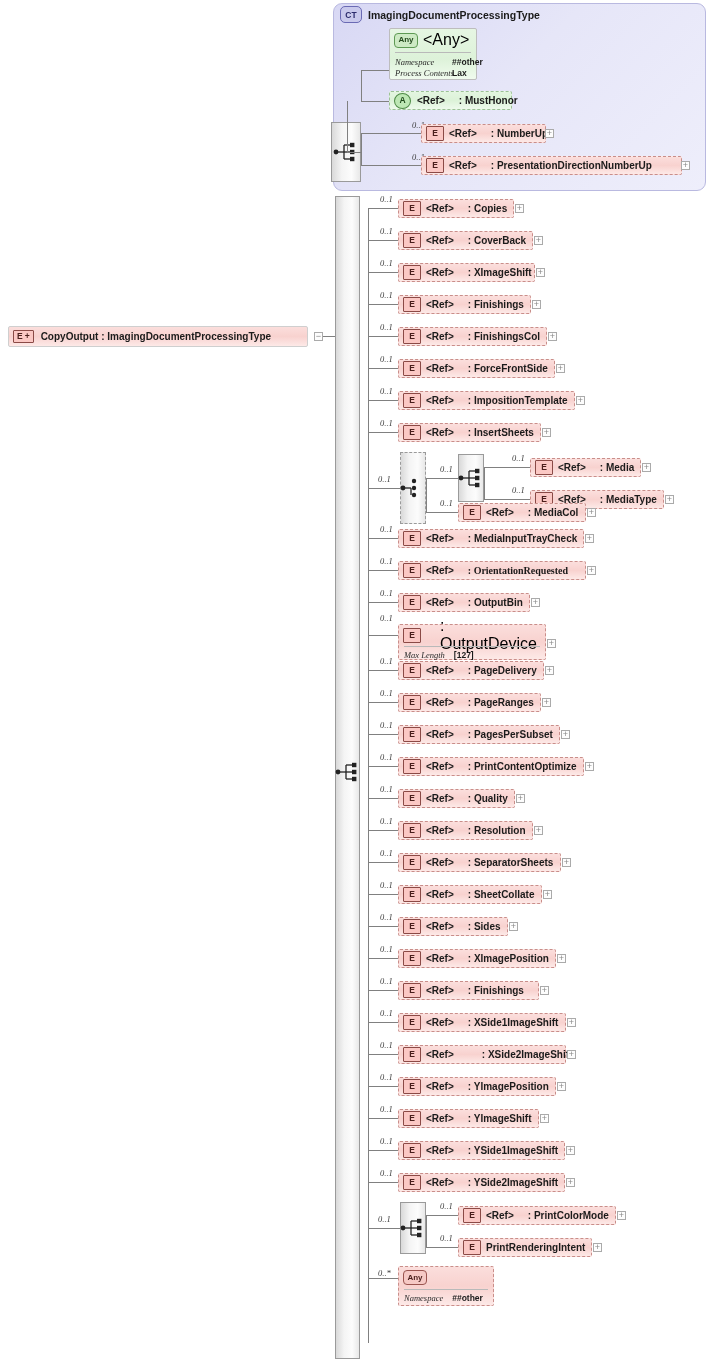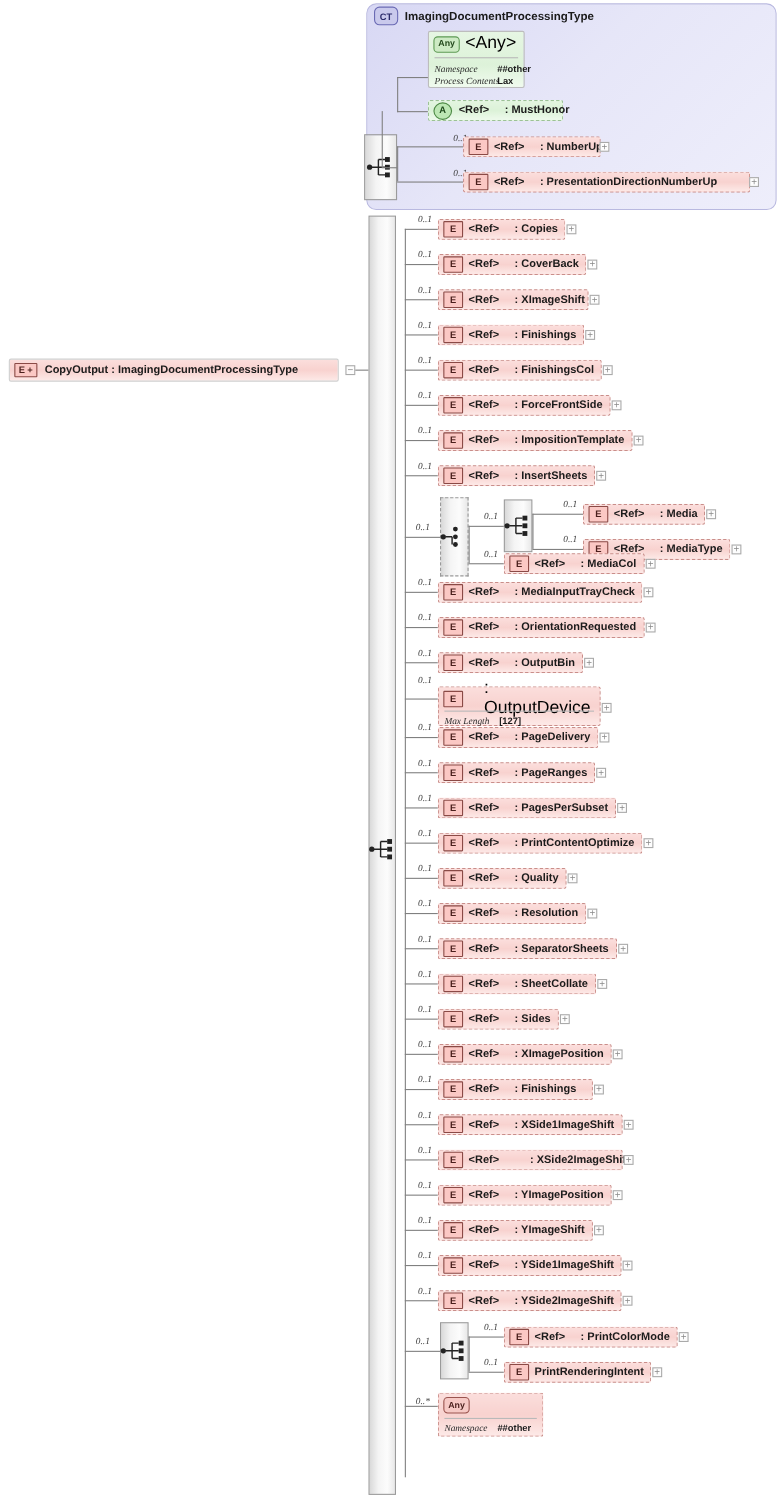--- a/index.html
+++ b/index.html
@@ -357,21 +357,21 @@
         <span class="b-e">E</span>
         <span class="lbl-ref">&lt;Ref&gt;</span>
         <span class="lbl" style="margin-left: 14px;">: MediaInputTrayCheck</span>
       </div>
       <div class="plus" style="left: 585px; top: 534px;">+</div>
       <span class="occ" style="left: 380px; top: 556px;">0..1</span>
       <div class="hline" style="left: 368px; top: 570px; width: 30px;"></div>
       <div class="node pink" style="left: 398px; top: 560.5px; width: 188px; height: 19px;">
         <span class="b-e">E</span>
         <span class="lbl-ref">&lt;Ref&gt;</span>
-        <span class="lbl" style="margin-left: 14px;">: OrientationRequested</span>
+        <span class="lbl" style="margin-left: 14px; font-family: Liberation Serif, serif;">: OrientationRequested</span>
       </div>
       <div class="plus" style="left: 587px; top: 566px;">+</div>
       <span class="occ" style="left: 380px; top: 588px;">0..1</span>
       <div class="hline" style="left: 368px; top: 602px; width: 30px;"></div>
       <div class="node pink" style="left: 398px; top: 592.5px; width: 132px; height: 19px;">
         <span class="b-e">E</span>
         <span class="lbl-ref">&lt;Ref&gt;</span>
         <span class="lbl" style="margin-left: 14px;">: OutputBin</span>
       </div>
       <div class="plus" style="left: 531px; top: 598px;">+</div>

